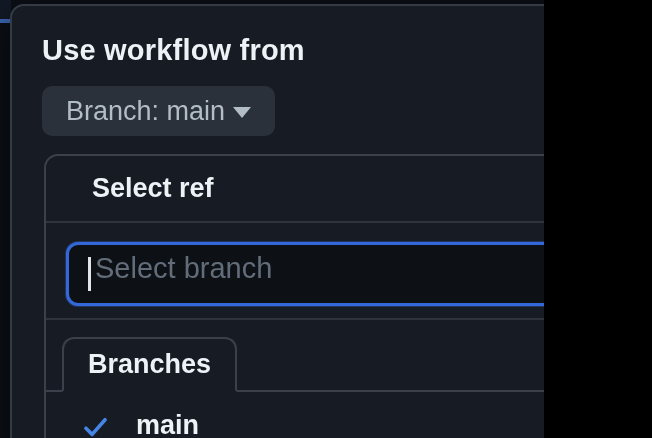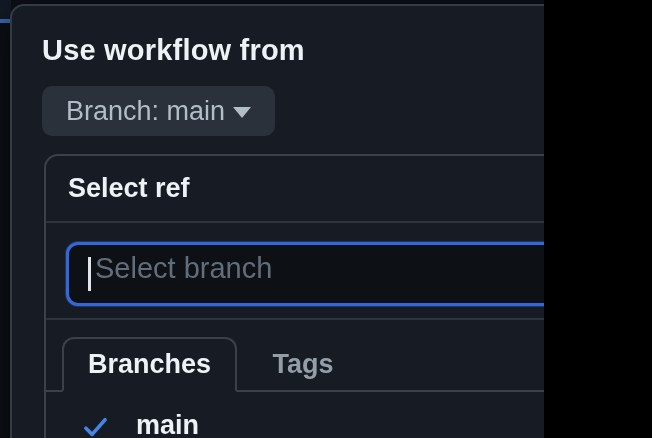--- a/index.html
+++ b/index.html
@@ -39,21 +39,21 @@
     border-top:11px solid var(--text-secondary);margin-top:3px;
   }
   
   .ref-box{
     position:absolute;left:32px;top:148px;width:594px;height:324px;
     border:2px solid var(--box-border);border-radius:14px;box-sizing:border-box;
     background:var(--panel-bg);overflow:hidden;
   }
   .ref-header{
     height:65px;border-bottom:2px solid var(--divider);
-    display:flex;align-items:center;padding-left:22px;box-sizing:content-box;
+    display:flex;align-items:center;padding-left:46px;box-sizing:content-box;
   }
   .ref-title{font-size:27px;font-weight:700;color:var(--text-primary);}
   .ref-filter{position:relative;height:95px;border-bottom:2px solid var(--divider);}
   .search-wrap{
     position:absolute;left:20px;right:14px;top:19px;height:64px;box-sizing:border-box;
     border:3px solid var(--focus-blue);border-radius:12px;background:var(--input-bg);
     box-shadow:0 0 0 1px rgba(52,104,216,.35);
   }
   .search-input{
     width:100%;height:100%;box-sizing:border-box;background:transparent;border:none;outline:none;
@@ -123,23 +123,20 @@
         <div class="search-wrap">
           <div class="text-cursor"></div>
           <input class="search-input" type="text" placeholder="Select branch" style="">
         </div>
       </div>
 
       <div class="tab-nav">
         <div class="tab tab-active">
           <span>Branches</span>
         </div>
-        <div class="tab tab-inactive">
-          <span>Tags</span>
-        </div>
       </div>
 
       <div class="ref-list">
         <div class="ref-item">
           <svg class="check-icon" viewBox="0 0 24 24" fill="none">
             <path d="M3.5 13.5 L9 19 L20.5 6" stroke="#4485e5" stroke-width="3.2" stroke-linecap="round" stroke-linejoin="round"></path>
           </svg>
           <span class="ref-item-label">main</span>
         </div>
       </div>

